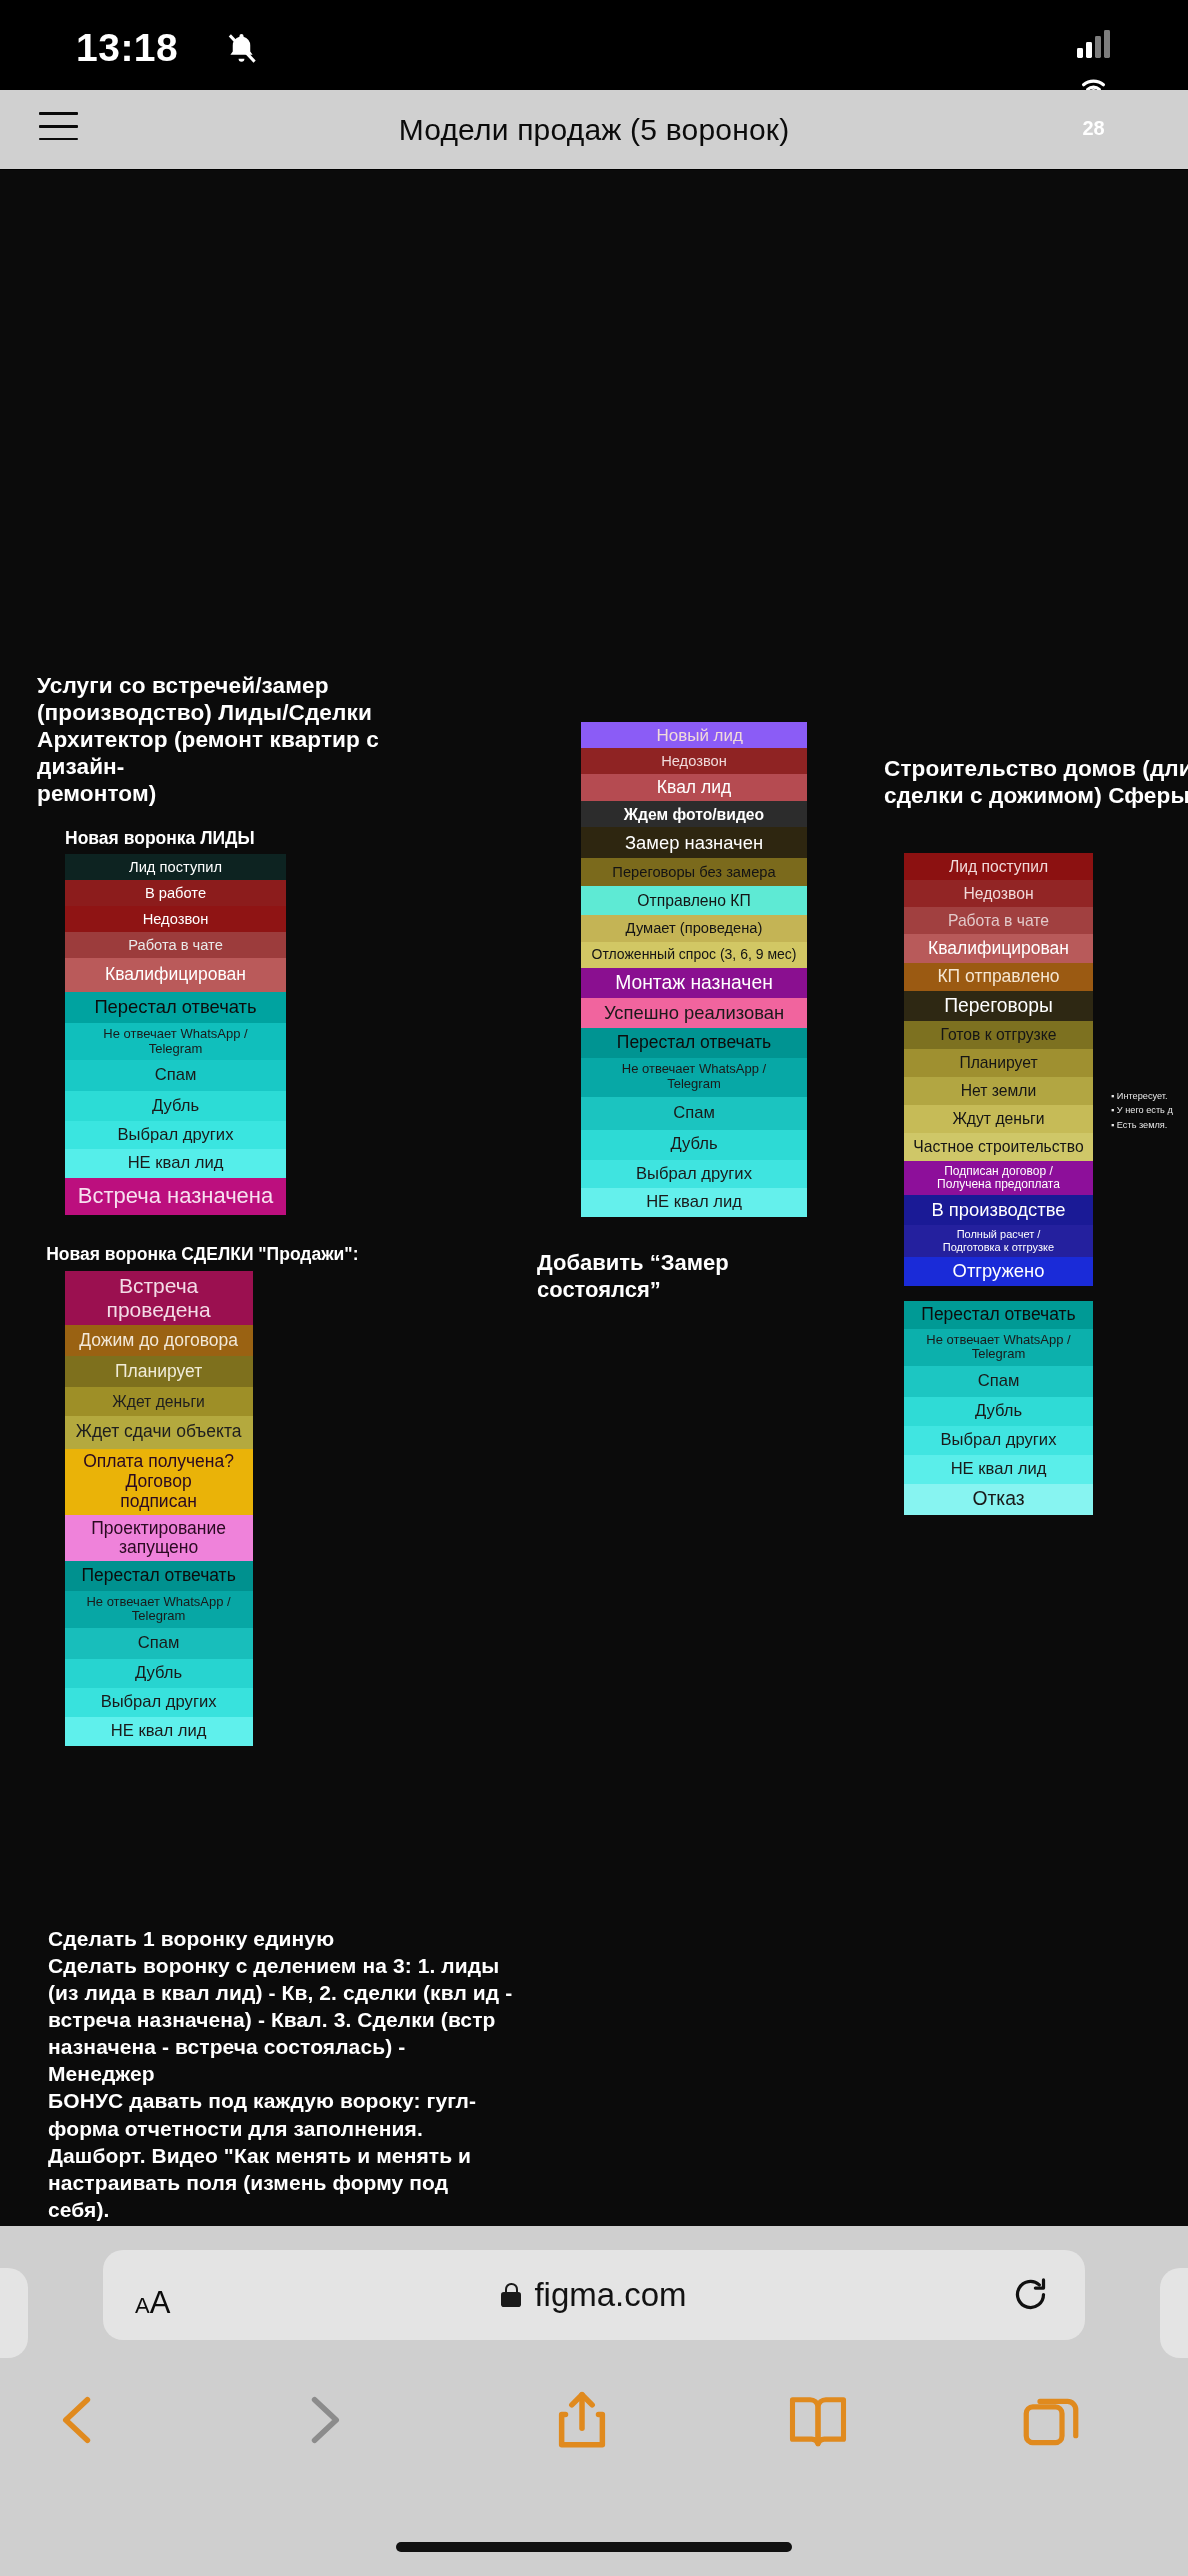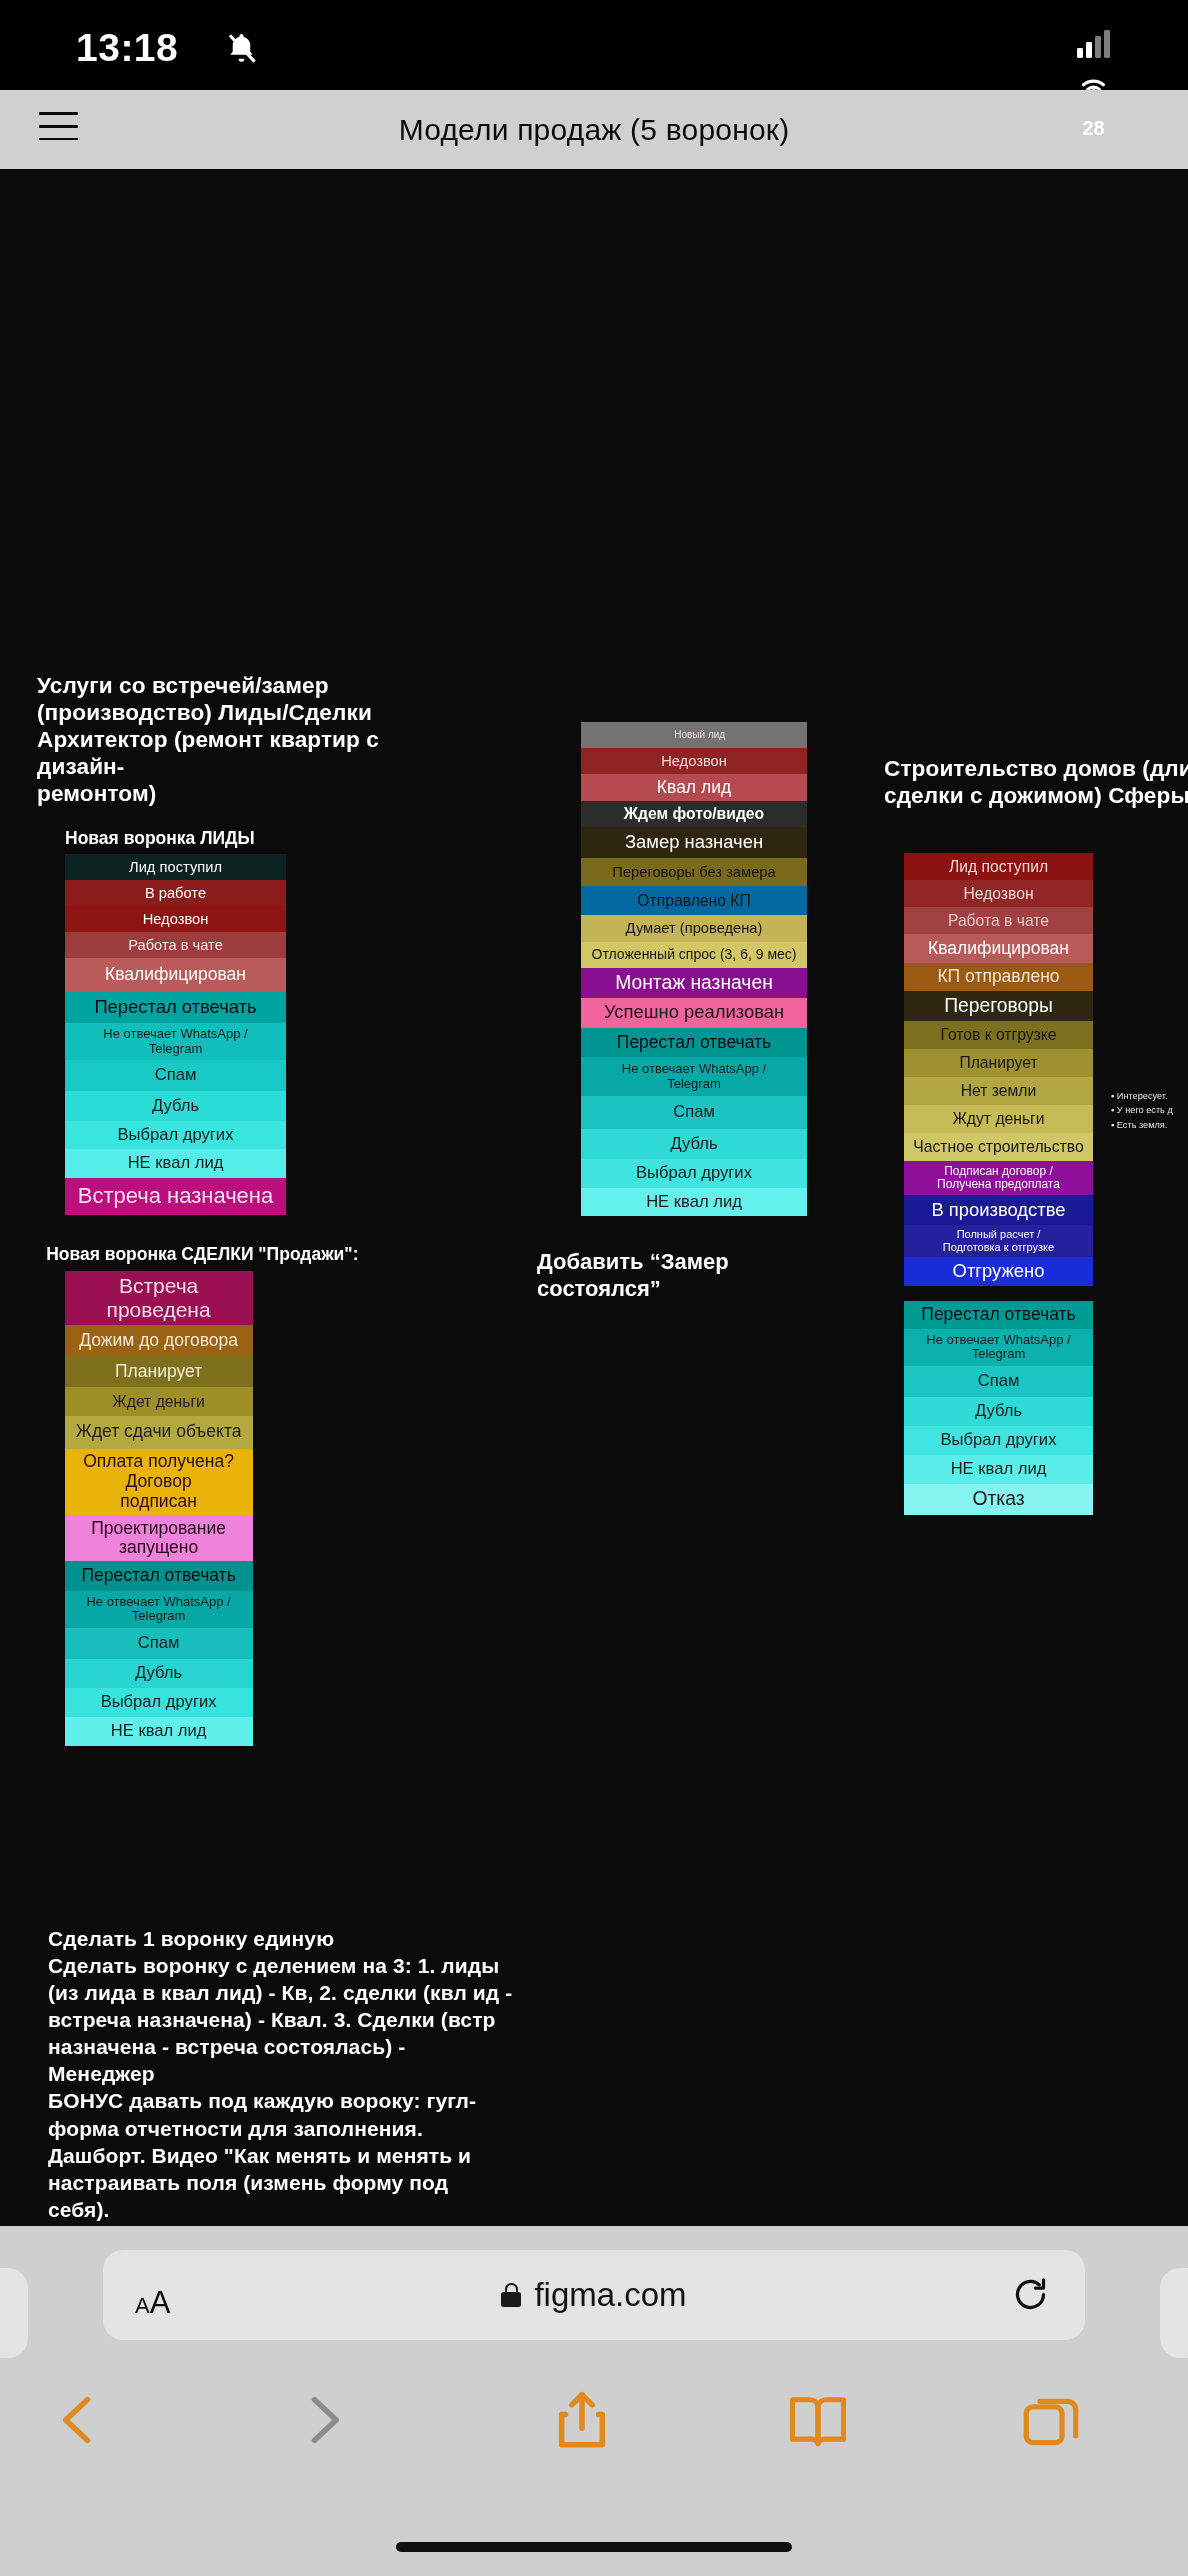--- a/index.html
+++ b/index.html
@@ -209,27 +209,27 @@
           <div class="stage" style="background: rgb(24, 190, 187); color: rgb(26, 26, 26); font-size: 16.6px; min-height: 31px;">Спам</div>
           <div class="stage" style="background: rgb(39, 212, 208); color: rgb(26, 26, 26); font-size: 16.6px; min-height: 29.5px;">Дубль</div>
           <div class="stage" style="background: rgb(56, 226, 221); color: rgb(26, 26, 26); font-size: 16.6px; min-height: 28.6px;">Выбрал других</div>
           <div class="stage" style="background: rgb(95, 240, 236); color: rgb(26, 26, 26); font-size: 16.6px; min-height: 28.6px;">НЕ квал лид</div>
         </div>
     </div>
   </div>
 
   <div class="col" style="left:498px; top:539px; width:396px;">
     <div class="funnel" style="width:226px; margin:13px 0 0 83px;">
-        <div class="stage" style="background: #737373; color: rgb(240, 218, 218); font-size: 10px; min-height: 26px; padding-left: 16px;">Новый лид</div>
+        <div class="stage" style="background: #8b5cf6; color: rgb(240, 218, 218); font-size: 17px; min-height: 26px; padding-left: 16px;">Новый лид</div>
         <div class="stage" style="background: rgb(143, 35, 35); color: rgb(240, 218, 218); font-size: 14.7px; min-height: 26px;">Недозвон</div>
         <div class="stage" style="background: rgb(181, 75, 81); color: rgb(255, 255, 255); font-size: 17.5px; min-height: 27px;">Квал лид</div>
         <div class="stage" style="background: rgb(44, 44, 44); color: rgb(255, 255, 255); font-size: 15.7px; min-height: 26px; font-weight: bold;">Ждем фото/видео</div>
         <div class="stage" style="background: rgb(46, 38, 16); color: rgb(255, 255, 255); font-size: 18.4px; min-height: 31px;">Замер назначен</div>
         <div class="stage" style="background: rgb(123, 106, 28); color: rgb(20, 20, 20); font-size: 14.7px; min-height: 28px;">Переговоры без замера</div>
-        <div class="stage" style="background: #0369a1; color: rgb(20, 20, 20); font-size: 15.7px; min-height: 28.6px;">Отправлено КП</div>
+        <div class="stage" style="background: #5eead4; color: rgb(20, 20, 20); font-size: 15.7px; min-height: 28.6px;">Отправлено КП</div>
         <div class="stage" style="background: rgb(196, 180, 85); color: rgb(20, 20, 20); font-size: 14.7px; min-height: 27px;">Думает (проведена)</div>
         <div class="stage" style="background: rgb(210, 199, 100); color: rgb(20, 20, 20); font-size: 14px; min-height: 26px;">Отложенный спрос (3, 6, 9 мес)</div>
         <div class="stage" style="background: rgb(138, 15, 144); color: rgb(255, 255, 255); font-size: 19.3px; min-height: 30px;">Монтаж назначен</div>
         <div class="stage" style="background: rgb(241, 100, 158); color: rgb(26, 26, 26); font-size: 18.4px; min-height: 30px;">Успешно реализован</div>
         <div class="stage" style="background: rgb(0, 148, 146); color: rgb(12, 12, 12); font-size: 17.5px; min-height: 29.5px;">Перестал отвечать</div>
         <div class="stage" style="background: rgb(7, 168, 166); color: rgb(26, 26, 26); font-size: 13px; min-height: 39px;">Не отвечает WhatsApp /<br>Telegram</div>
         <div class="stage" style="background: rgb(27, 196, 192); color: rgb(26, 26, 26); font-size: 16.6px; min-height: 33px;">Спам</div>
         <div class="stage" style="background: rgb(45, 218, 213); color: rgb(26, 26, 26); font-size: 16.6px; min-height: 30px;">Дубль</div>
         <div class="stage" style="background: rgb(63, 228, 224); color: rgb(26, 26, 26); font-size: 16.6px; min-height: 28.6px;">Выбрал других</div>
         <div class="stage" style="background: rgb(100, 240, 236); color: rgb(26, 26, 26); font-size: 16.6px; min-height: 28.6px;">НЕ квал лид</div>

